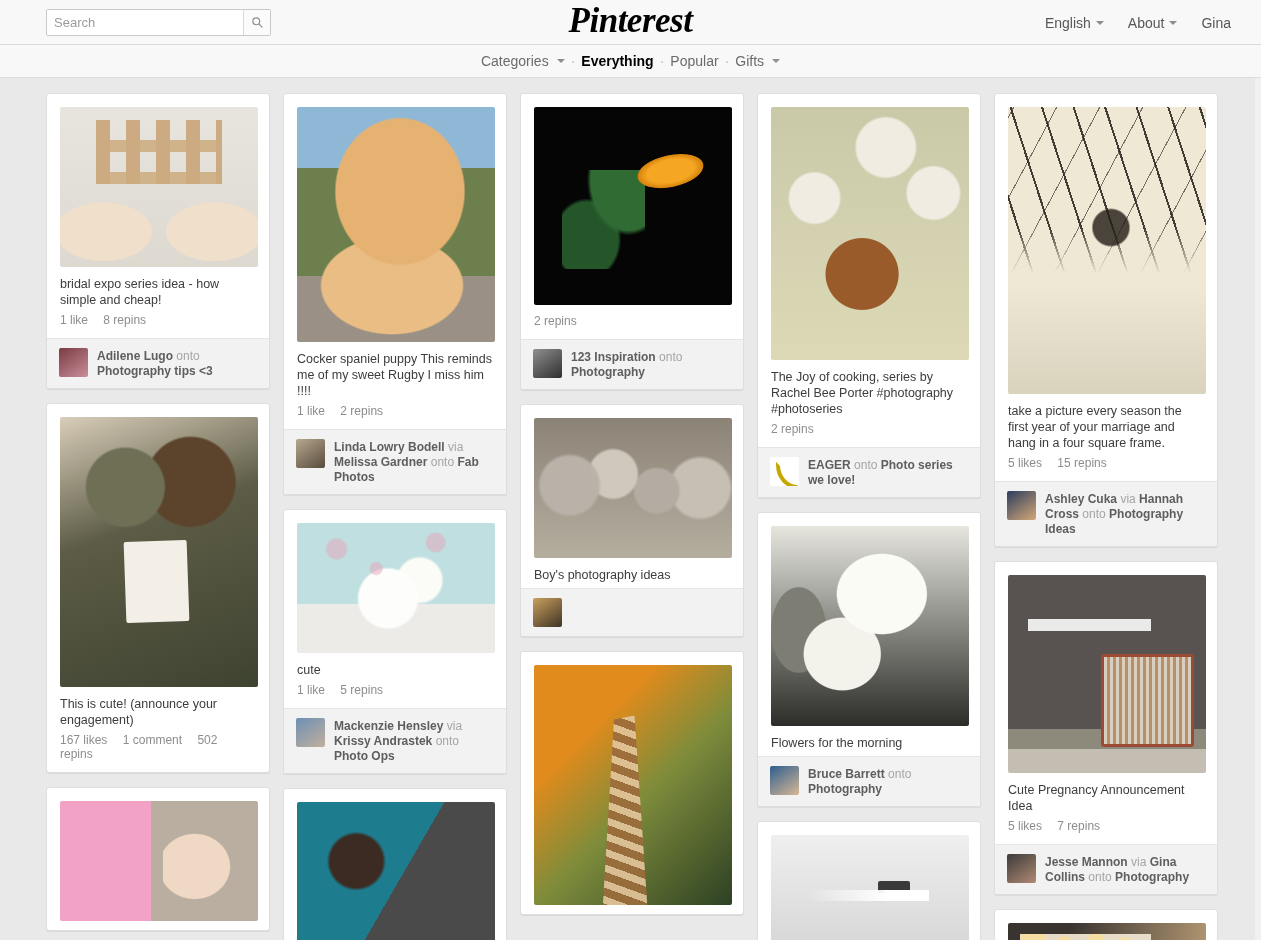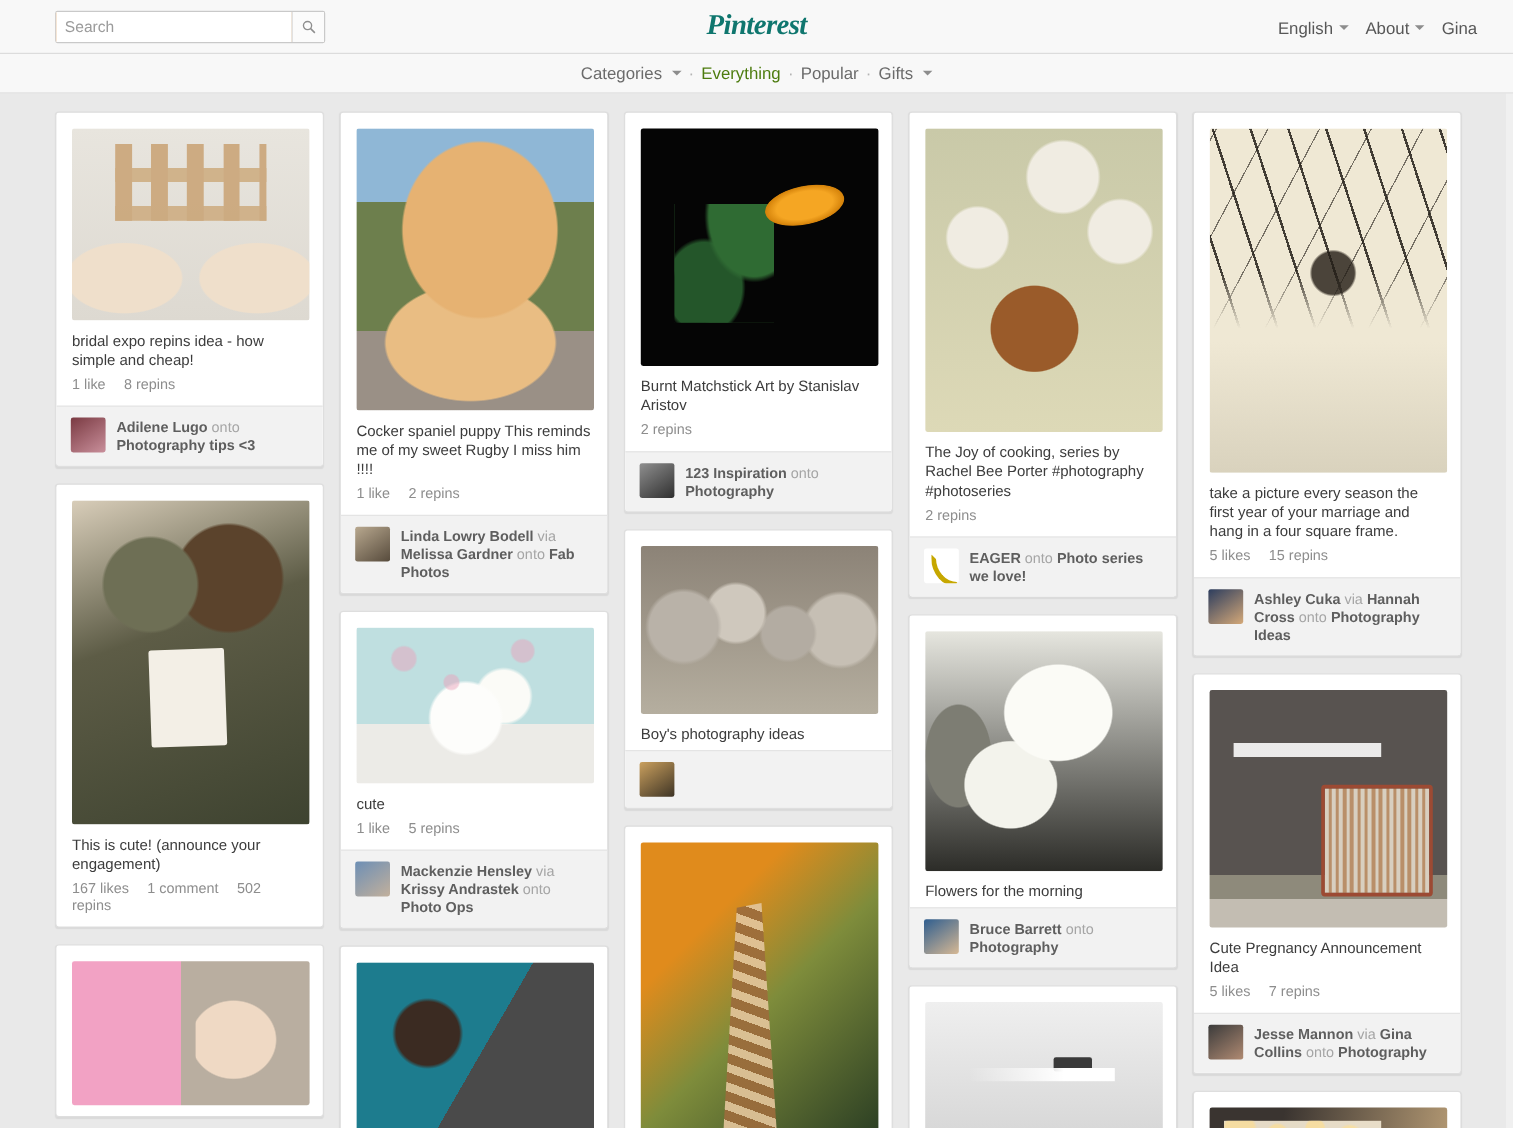--- a/index.html
+++ b/index.html
@@ -34,43 +34,43 @@
   .search-input::placeholder{ color:#9b9b9b; }
   .search-btn{
     width:27px; border:none; border-left:1px solid #dadada;
     background:#fbfbfb; cursor:pointer;
     display:flex; align-items:center; justify-content:center;
   }
   .brand{
     position:absolute; left:0; right:0; top:4px; text-align:center;
     font-family:"Liberation Serif", serif;
     font-style:italic; font-weight:bold;
-    font-size:24px; color:#0f766e; letter-spacing:-0.5px;
+    font-size:35px; color:#000000; letter-spacing:-0.5px;
     line-height:34px;
   }
   .topnav{
     position:absolute; right:30px; top:0; height:45px;
-    display:flex; align-items:center; gap:14px;
+    display:flex; align-items:center; gap:24px;
     font-size:14px; color:#575757;
   }
   .topnav .nav-item{ cursor:pointer; display:flex; align-items:center; gap:5px; }
   .caret{
     width:0;height:0;border-left:4px solid transparent;border-right:4px solid transparent;
     border-top:4px solid #8d8d8d; display:inline-block;
   }
 
   
   .subnav{
     height:33px; background:#f8f8f8;
     border-bottom:1px solid #dcdcdc;
     display:flex; align-items:center; justify-content:center;
     font-size:14px; color:#6b6b6b;
   }
   .subnav .sn{ cursor:pointer; display:flex; align-items:center; gap:8px; }
-  .subnav .sn.active{ font-weight:normal; color:#4d7c0f; }
+  .subnav .sn.active{ font-weight:bold; color:#000000; }
   .subnav .dot{ color:#b4b4b4; margin:0 6px; }
 
   
   .board{
     position:relative;
     width:1261px;
     height:862px;
     padding:15px 0 0 0;
     background:#e9e9e9;
     overflow:hidden;
@@ -297,21 +297,21 @@
   </div>
 </div>
 
 <div class="board">
 
   <div class="col c0">
     <div class="pin">
       <div class="pin-img-wrap">
         <div class="pin-img img-booth"></div>
       </div>
-      <div class="pin-title">bridal expo repins idea - how simple and cheap!</div>
+      <div class="pin-title">bridal expo series idea - how simple and cheap!</div>
       <div class="pin-stats">
         <span>1 like</span>
         <span>8 repins</span>
       </div>
       <div class="pin-attr">
         <div class="avatar av1"></div>
         <div class="attr-text">
           <span>Adilene Lugo</span>
           <span class="lite">onto</span>
           <span>Photography tips &lt;3</span>
@@ -386,21 +386,20 @@
         <div class="pin-img img-couple2"></div>
       </div>
     </div>
   </div>
 
   <div class="col c2">
     <div class="pin">
       <div class="pin-img-wrap">
         <div class="pin-img img-match"></div>
       </div>
-      <div class="pin-title">Burnt Matchstick Art by Stanislav Aristov</div>
       <div class="pin-stats">
         <span>2 repins</span>
       </div>
       <div class="pin-attr">
         <div class="avatar av4"></div>
         <div class="attr-text">
           <span>123 Inspiration</span>
           <span class="lite">onto</span>
           <span>Photography</span>
         </div>

